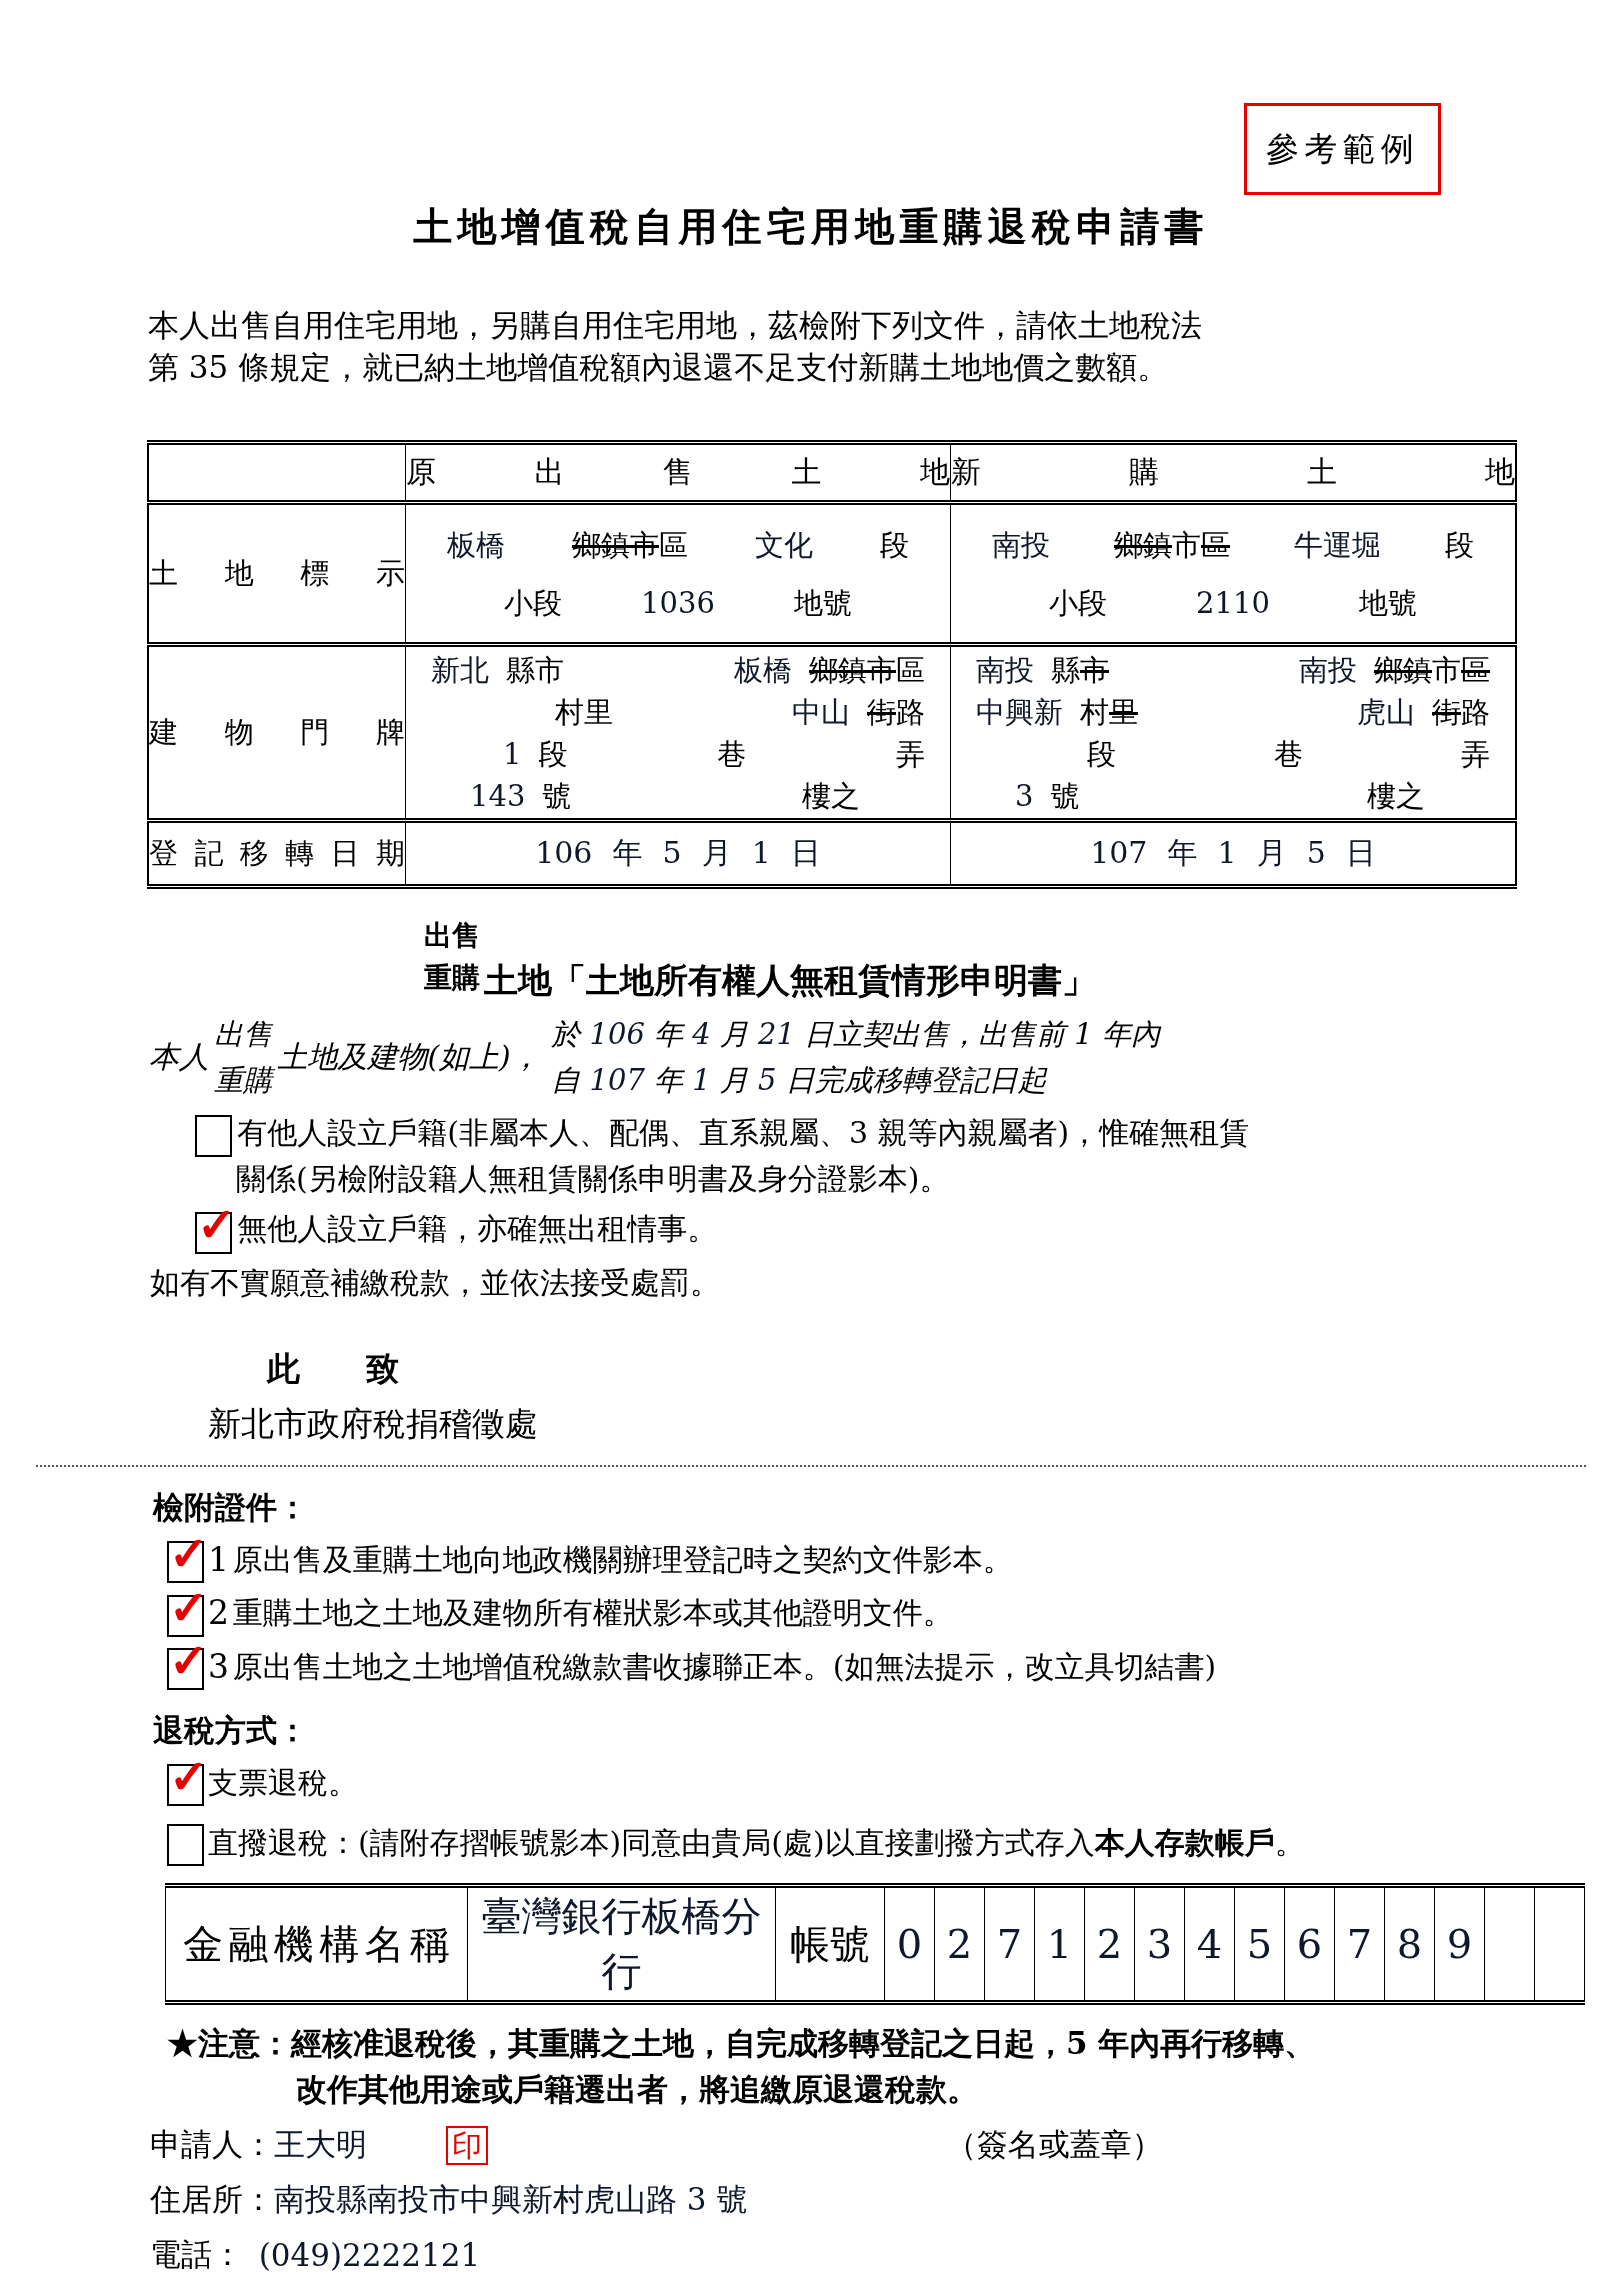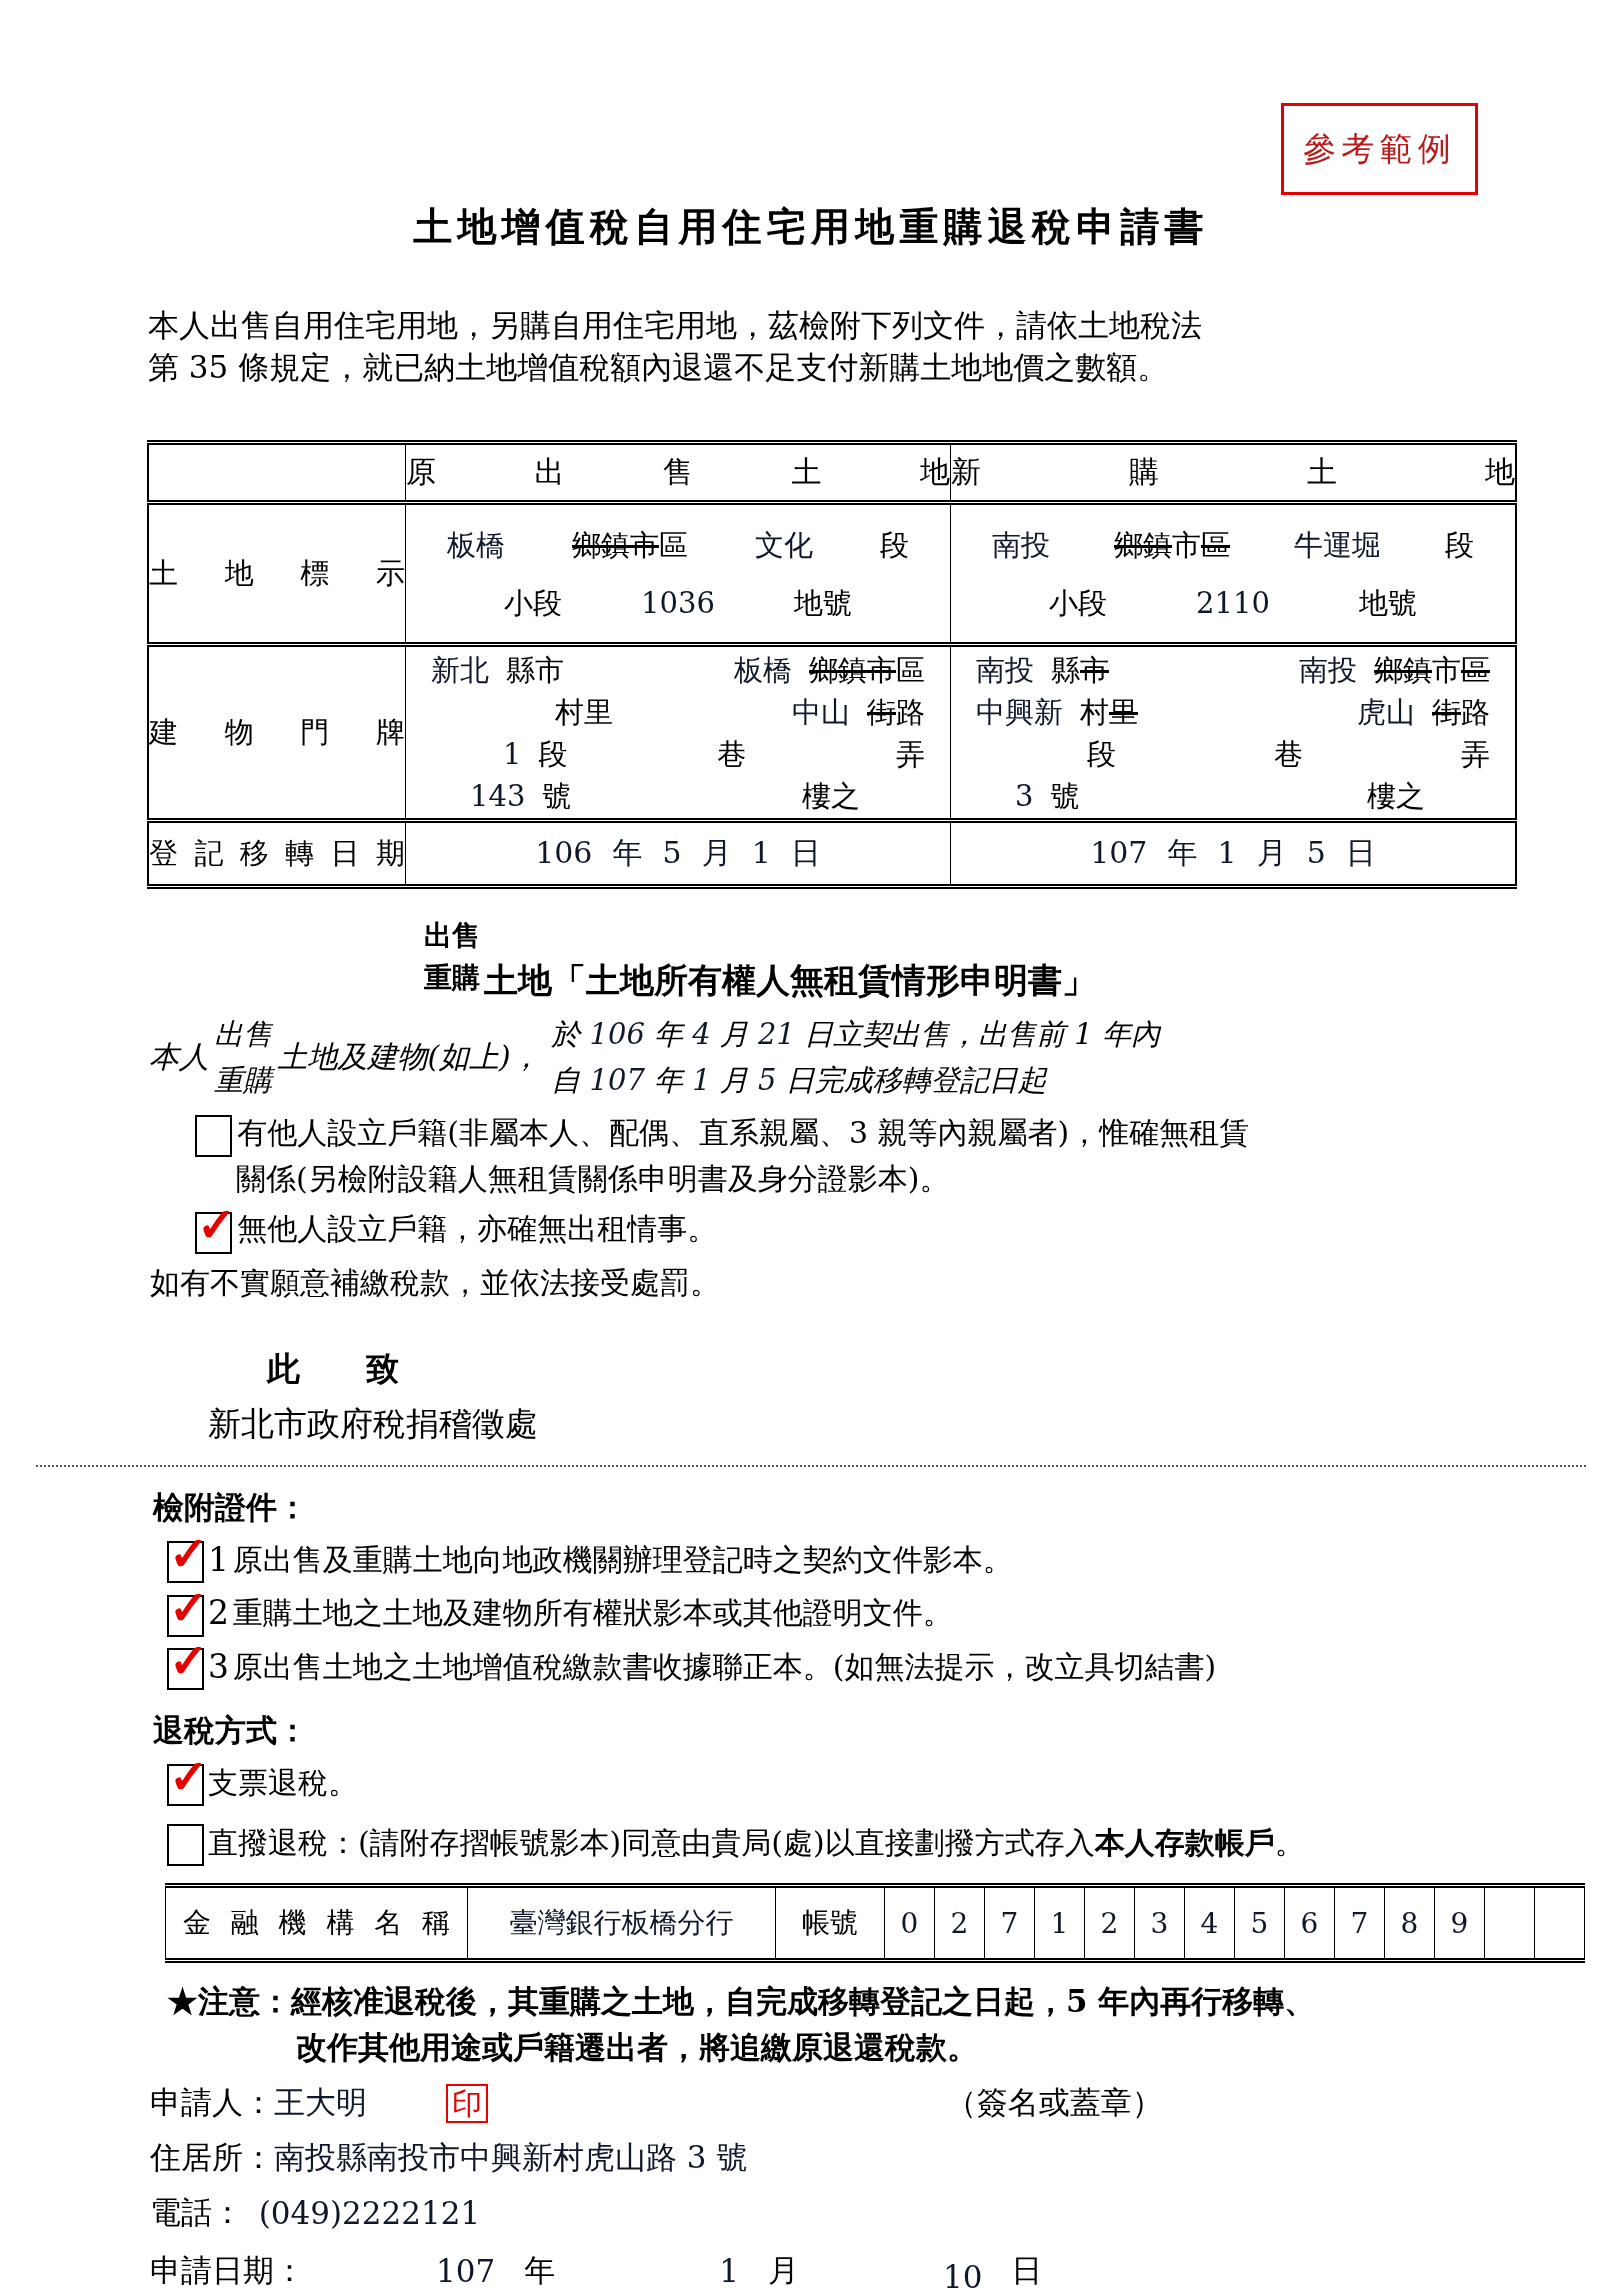--- a/index.html
+++ b/index.html
@@ -2,22 +2,22 @@
 <html style="font-size:10.5px"><head>
 <meta charset="utf-8">
 <style>
   html,body{margin:0;padding:0;background:#fff;}
   .page{position:relative;width:1622px;height:2295px;background:#fff;overflow:hidden;
         font-family:"DejaVu Serif","Liberation Serif",serif;color:#000;}
   .red{color:#0f172a;}
   .strike{text-decoration:line-through;text-decoration-thickness:2.6px;}
   .b{font-weight:bold;}
   
-  .badge{position:absolute;top:103px;left:1281px;width:191px;height:86px;border:3.3px solid #e60000;
-         color:#b91c1c;font-size:33px;display:flex;align-items:center;justify-content:center;letter-spacing:5.2px;}
+  .badge{position:absolute;top:103px;left:1244px;width:191px;height:86px;border:3.3px solid #e60000;
+         color:#000000;font-size:33px;display:flex;align-items:center;justify-content:center;letter-spacing:5.2px;}
   
   .title{padding-top:200px;margin:0;text-align:center;font-size:39px;font-weight:bold;letter-spacing:5.2px;}
   .intro{margin:51px 98px 0 148px;font-size:31px;line-height:1.34;}
   
   table{border-collapse:collapse;table-layout:fixed;}
   .main{margin:52px 0 0 147px;width:1364px;border-left:2px solid #000;border-right:2px solid #000;
         border-top:5.2px double #000;border-bottom:5.2px double #000;font-size:29px;}
   .main td{border-left:1.3px solid #000;vertical-align:middle;padding:0;}
   .main tr.sep td{border-top:5.2px double #000;}
   .main .c1{width:256px;}.main .c2{width:544px;}.main .c3{width:564px;}
@@ -49,21 +49,21 @@
   
   .salute{margin:43px 0 0 267px;font-size:33px;font-weight:bold;}
   .office{margin:10.5px 0 0 208px;font-size:33px;}
   .dotline{margin:18.3px 36px 0 36px;border-top:2.6px dotted #555;height:0;}
   
   .sechead{margin:19.6px 0 0 153px;font-size:31px;font-weight:bold;}
   .item{margin:10.5px 0 0 167px;font-size:30px;display:flex;align-items:flex-start;}
   .item .cb{margin:1.3px 3.9px 0 0;}
   .item .inum{font-size:33px;margin-right:3.9px;}
   .bank{margin:17px 0 0 165px;width:1346px;border-left:1.3px solid #000;border-right:1.3px solid #000;
-        border-top:5.2px double #000;border-bottom:5.2px double #000;font-size:28px;}
+        border-top:5.2px double #000;border-bottom:5.2px double #000;font-size:40px;}
   .bank td{border-left:1.3px solid #000;height:68px;vertical-align:middle;}
   .bank .borg{width:267px;}
   .bank .bval{width:305px;text-align:center;}
   .bank .bacct{width:106px;text-align:center;}
   .bank .bd{width:47px;text-align:center;}
   
   .notice1{margin:18.3px 0 0 167px;font-size:31px;font-weight:bold;}
   .notice2{margin:3.9px 0 0 296px;font-size:31px;font-weight:bold;}
   .fline{margin:13px 0 0 150px;font-size:31px;display:flex;align-items:center;}
   .seal{display:inline-block;border:2px solid #e60000;color:#e60000;padding:1.3px 3.9px;margin-left:79px;font-size:30px;line-height:1.1;}

